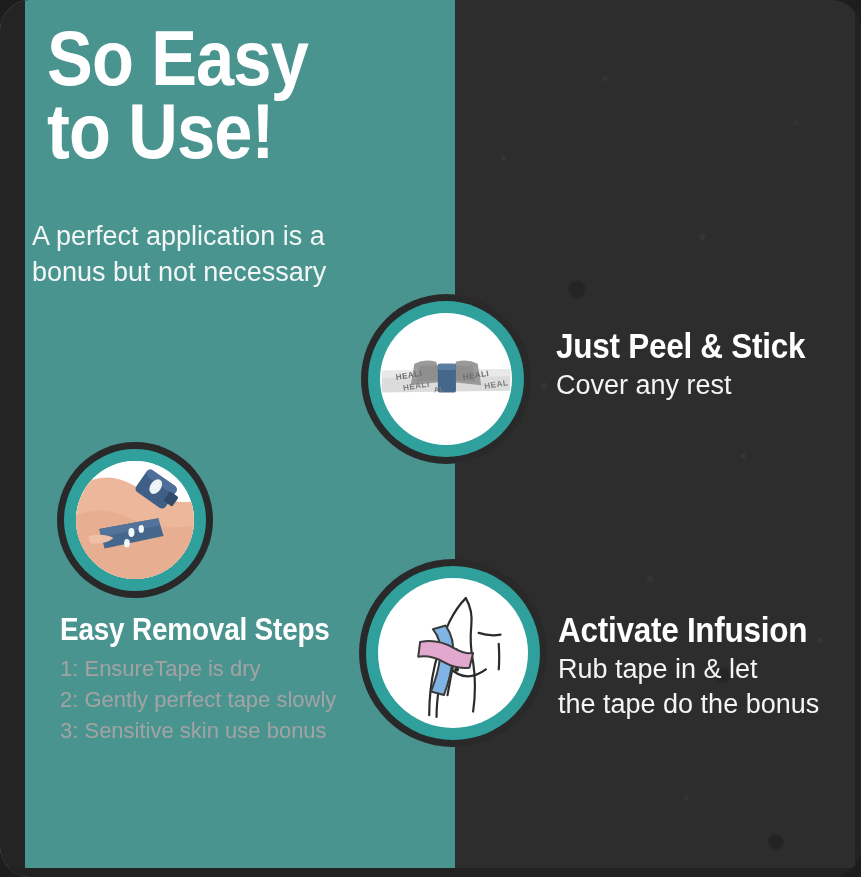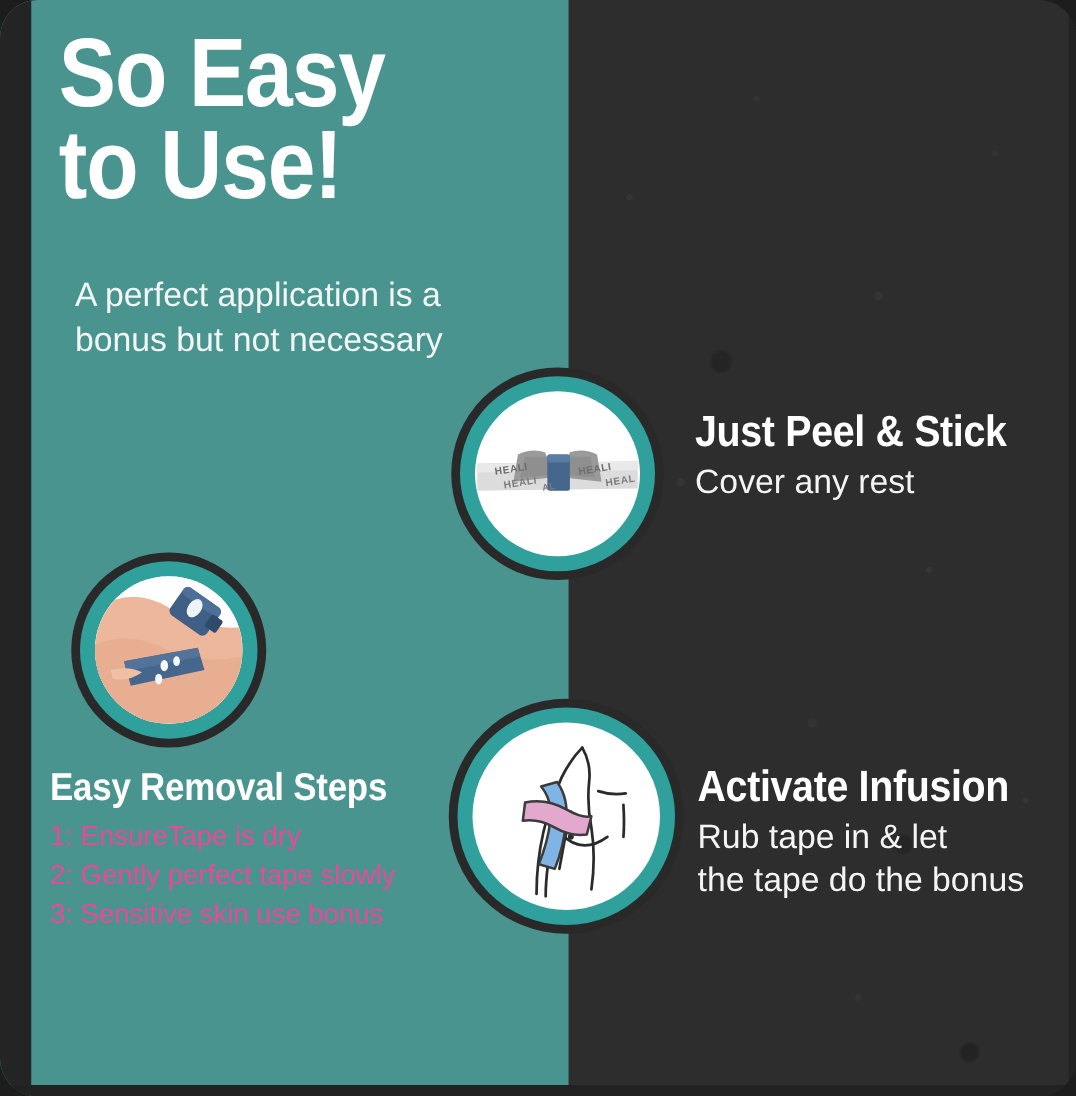--- a/index.html
+++ b/index.html
@@ -87,21 +87,21 @@
     font-weight: 700;
     font-size: 78px;
     line-height: 0.93;
     letter-spacing: -1px;
     transform: scaleX(0.88);
     transform-origin: left center;
     white-space: nowrap;
   }
   .subhead {
     position: absolute;
-    left: 60px;
+    left: 32px;
     top: 219px;
     width: 370px;
     color: #f2f7f6;
     font-size: 27px;
     line-height: 1.32;
     font-weight: 400;
   }
 
   
   .circle {
@@ -155,21 +155,21 @@
     margin: 0;
     color: #f4f4f4;
     font-size: 27px;
     line-height: 1.31;
     font-weight: 400;
   }
 
   
   .removal {
     position: absolute;
-    left: 40px;
+    left: 60px;
     top: 614px;
     width: 330px;
   }
   .removal h2 {
     margin: 0 0 8px 0;
     color: #ffffff;
     font-family: "Liberation Sans Narrow", "Liberation Sans", sans-serif;
     font-weight: 700;
     font-size: 31px;
     line-height: 1;
@@ -177,21 +177,21 @@
     transform: scaleX(0.9);
     transform-origin: left center;
     white-space: nowrap;
   }
   .removal ol {
     margin: 0;
     padding: 0;
     list-style: none;
   }
   .removal li {
-    color: #ec4899;
+    color: #a3a3a3;
     font-size: 22px;
     line-height: 1.42;
     font-weight: 400;
     white-space: nowrap;
   }
 </style>
 </head>
 <body>
 
 <div class="poster">

